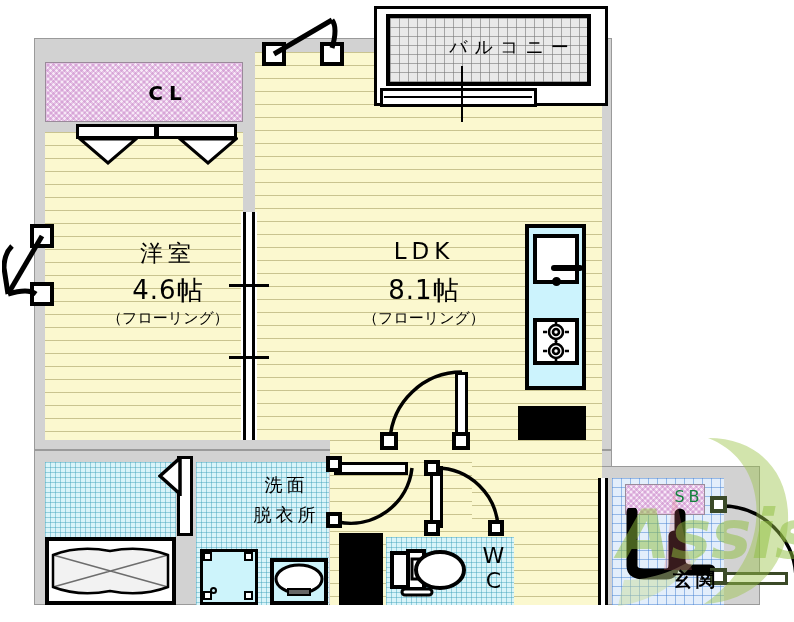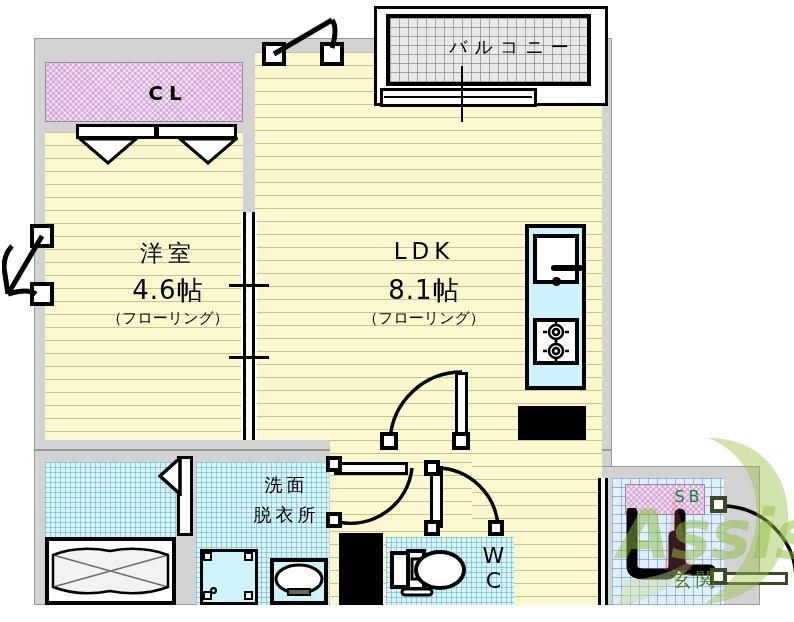--- a/index.html
+++ b/index.html
@@ -48,21 +48,21 @@
   .lbl{position:absolute;text-align:center;color:#000;white-space:nowrap;
        font-family:"DejaVu Sans","Liberation Sans",sans-serif;line-height:1.18;padding-left:24px;}
   .lbl-room{font-size:23px;letter-spacing:5px;}
   .lbl-num{font-size:26px;letter-spacing:1px;}
   .lbl-sub{font-size:15px;letter-spacing:0px;}
   .lbl-small{font-size:18px;letter-spacing:4px;}
   .lbl-cl{font-size:20px;letter-spacing:6px;}
   .lbl-wc{font-size:22px;letter-spacing:1px;line-height:1.0;}
   .lbl-balc{font-size:18px;letter-spacing:7px;}
   .lbl-sb{font-size:16px;letter-spacing:4px;color:#15803d;}
-  .lbl-genkan{font-size:19px;letter-spacing:4px;color:#4d7c0f;}
+  .lbl-genkan{font-size:19px;letter-spacing:4px;color:#000000;font-weight:bold;}
 
   
   .blk{border:4px solid #000;}
   .solidblack{background:#000;}
 
   
   #wm{position:absolute;left:612px;top:430px;width:182px;height:192px;pointer-events:none;}
 </style>
 </head>
 <body>

